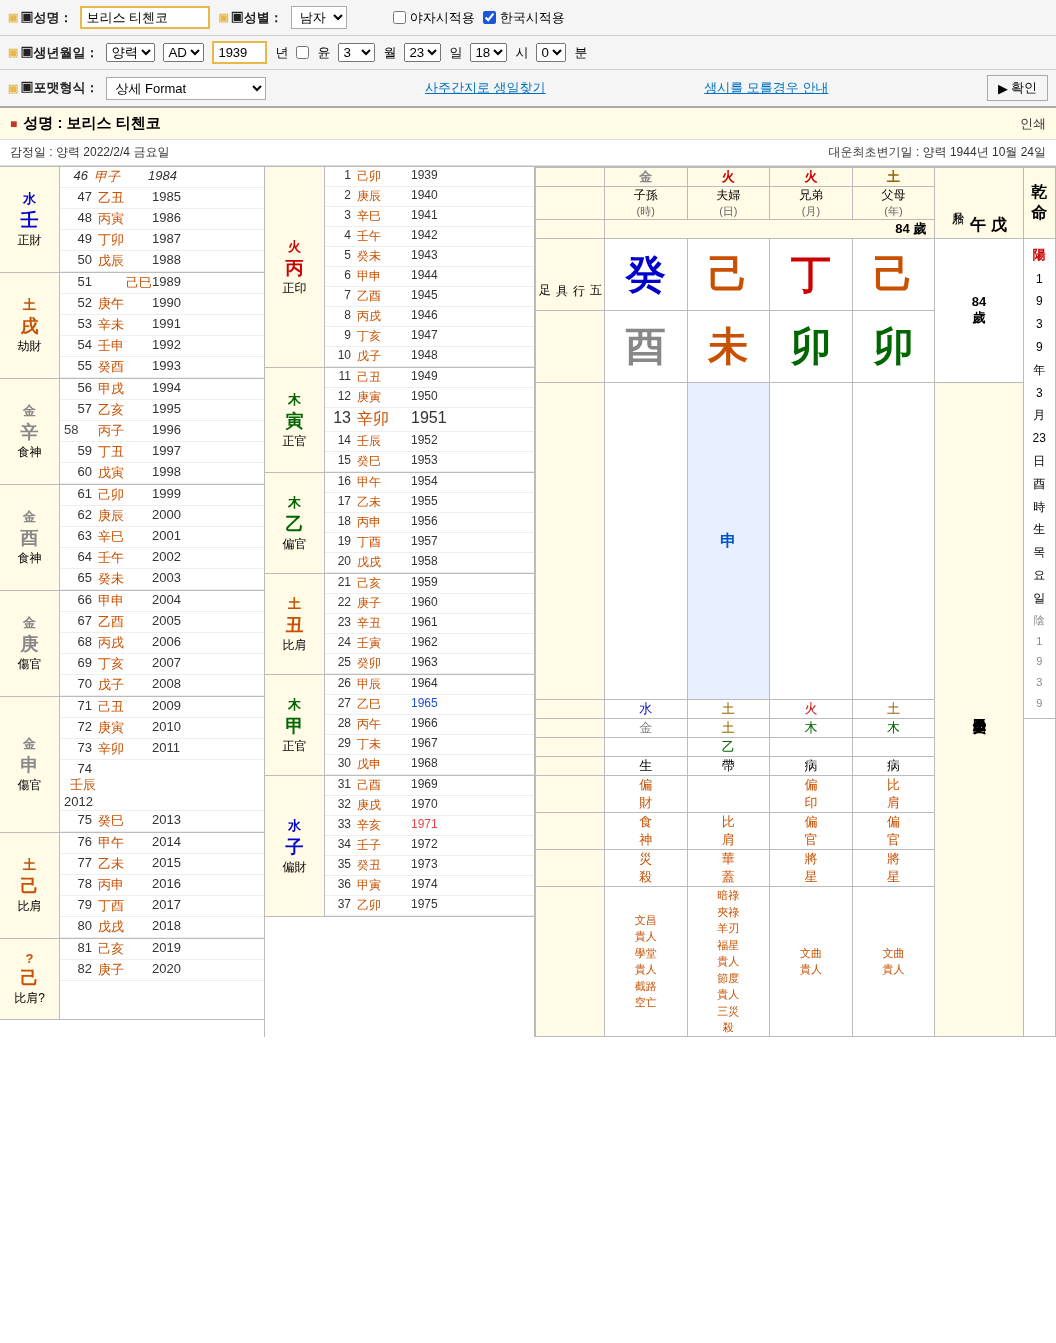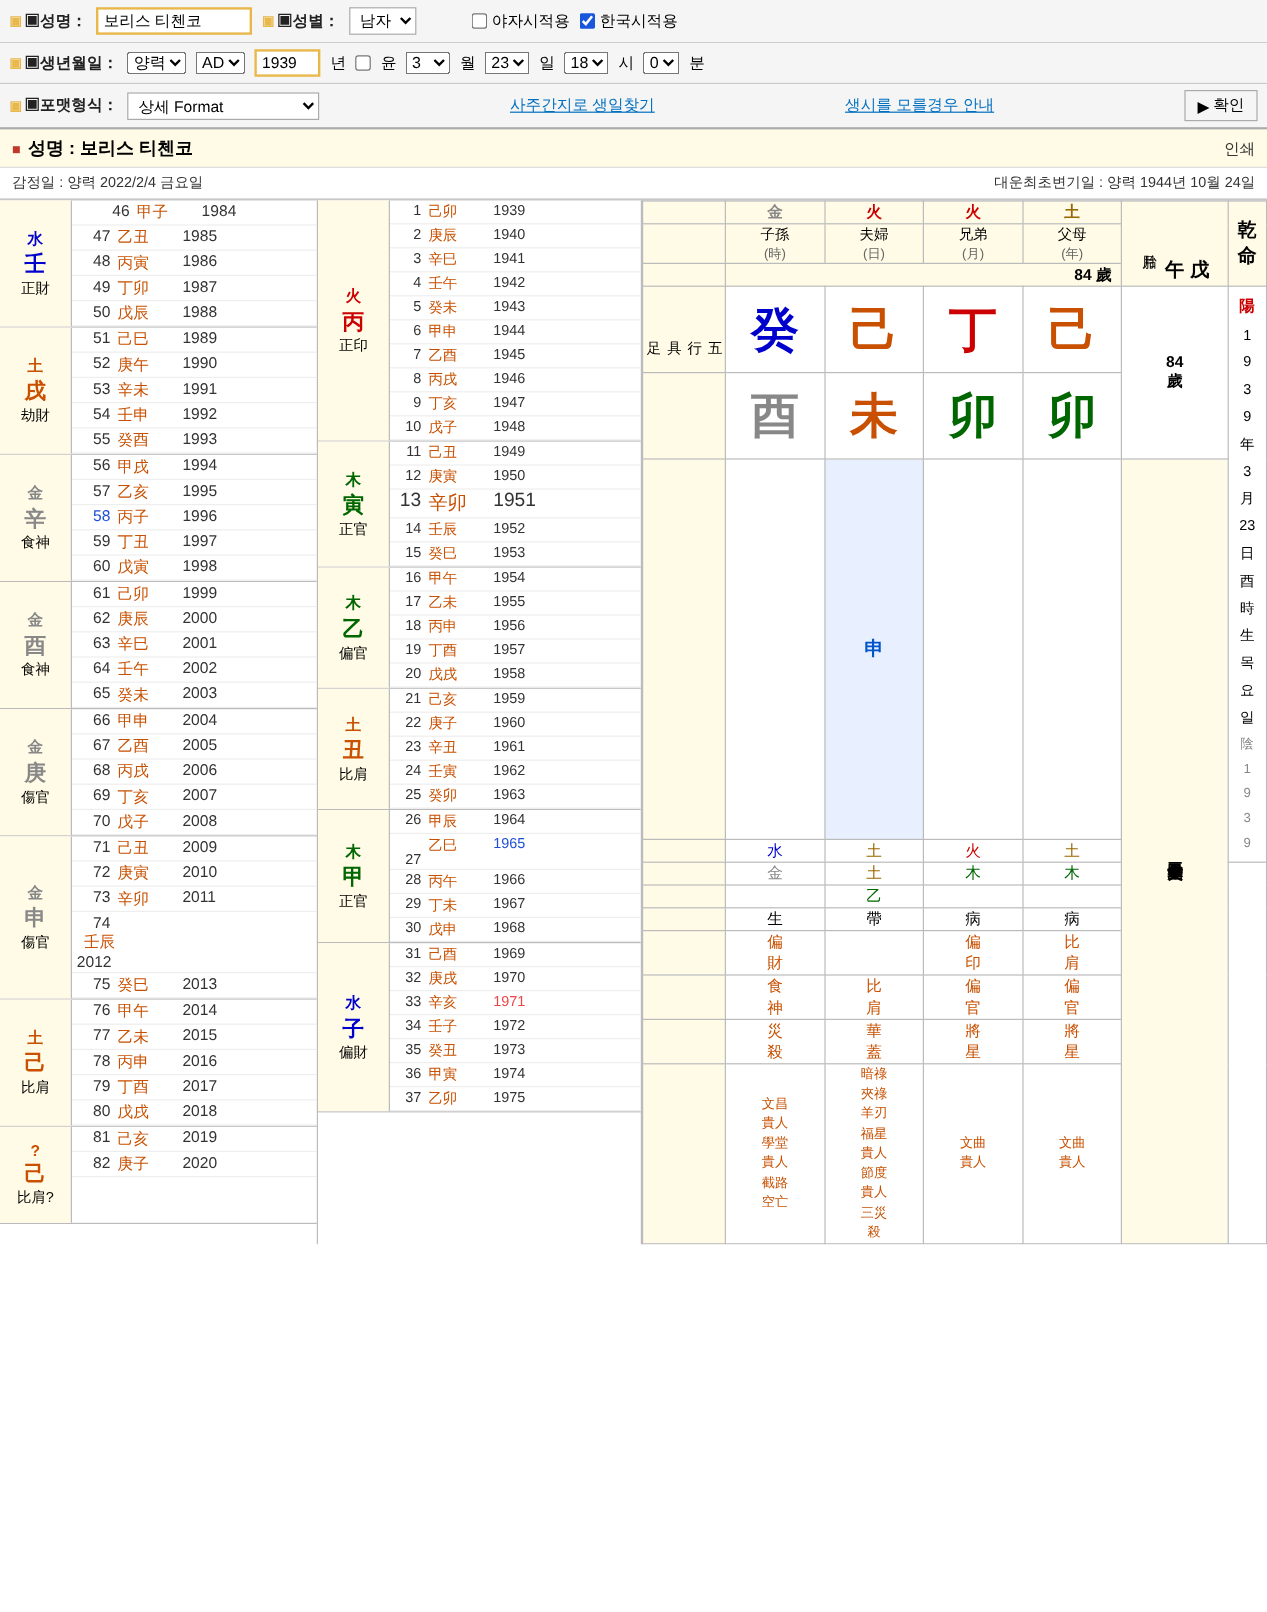--- a/index.html
+++ b/index.html
@@ -125,21 +125,21 @@
 <div style="display:flex; width:100%; border-top:1px solid #bbb;">
 
   <div class="left-col" id="daewoon-col">
   <div class="daewoon-group" style="display: flex; border-bottom: 1px solid rgb(187, 187, 187);">
         <div class="daewoon-label" style="width: 60px; background: rgb(255, 251, 230); border-right: 1px solid rgb(187, 187, 187); display: flex; flex-direction: column; align-items: center; justify-content: center; padding: 4px 2px;">
           <span style="font-size:13px;font-weight:bold;color:#0000cc;">水</span>
           <span style="font-size:18px;font-weight:bold;color:#0000cc;">壬</span>
           <span style="font-size:12px;">正財</span>
         </div>
         <div style="flex: 1 1 0%;">
-          <div style="display: flex; padding: 1px 20px; border-bottom: 1px solid rgb(238, 238, 238);">
+          <div style="display: flex; padding: 1px 0; border-bottom: 1px solid rgb(238, 238, 238); font-style: italic;">
             <span style="width:28px;text-align:right;color:#333;">46</span>
             <span style="width:60px;color:#c85000;padding-left:6px;">甲子</span>
             <span style="color:#333;">1984</span>
           </div>
           <div style="display: flex; padding: 1px 4px; border-bottom: 1px solid rgb(238, 238, 238);">
             <span style="width:28px;text-align:right;color:#333;">47</span>
             <span style="width:60px;color:#c85000;padding-left:6px;">乙丑</span>
             <span style="color:#333;">1985</span>
           </div>
           <div style="display: flex; padding: 1px 4px; border-bottom: 1px solid rgb(238, 238, 238);">
@@ -161,21 +161,21 @@
       </div>
       <div class="daewoon-group" style="display: flex; border-bottom: 1px solid rgb(187, 187, 187);">
         <div class="daewoon-label" style="width: 60px; background: rgb(255, 251, 230); border-right: 1px solid rgb(187, 187, 187); display: flex; flex-direction: column; align-items: center; justify-content: center; padding: 4px 2px;">
           <span style="font-size:13px;font-weight:bold;color:#c85000;">土</span>
           <span style="font-size:18px;font-weight:bold;color:#c85000;">戌</span>
           <span style="font-size:12px;">劫財</span>
         </div>
         <div style="flex: 1 1 0%;">
           <div style="display: flex; padding: 1px 4px; border-bottom: 1px solid rgb(238, 238, 238);">
             <span style="width:28px;text-align:right;color:#333;">51</span>
-            <span style="width:60px;color:#c85000;padding-left:6px;">己巳</span>
+            <span style="width:60px;color:#c85000;padding-left:6px;text-align:right;">己巳</span>
             <span style="color:#333;">1989</span>
           </div>
           <div style="display: flex; padding: 1px 4px; border-bottom: 1px solid rgb(238, 238, 238);">
             <span style="width:28px;text-align:right;color:#333;">52</span>
             <span style="width:60px;color:#c85000;padding-left:6px;">庚午</span>
             <span style="color:#333;">1990</span>
           </div>
           <div style="display: flex; padding: 1px 4px; border-bottom: 1px solid rgb(238, 238, 238);">
             <span style="width:28px;text-align:right;color:#333;">53</span>
             <span style="width:60px;color:#c85000;padding-left:6px;">辛未</span>
@@ -204,21 +204,21 @@
             <span style="width:28px;text-align:right;color:#333;">56</span>
             <span style="width:60px;color:#c85000;padding-left:6px;">甲戌</span>
             <span style="color:#333;">1994</span>
           </div>
           <div style="display: flex; padding: 1px 4px; border-bottom: 1px solid rgb(238, 238, 238);">
             <span style="width:28px;text-align:right;color:#333;">57</span>
             <span style="width:60px;color:#c85000;padding-left:6px;">乙亥</span>
             <span style="color:#333;">1995</span>
           </div>
           <div style="display: flex; padding: 1px 4px; border-bottom: 1px solid rgb(238, 238, 238);">
-            <span style="width:28px;text-align:right;color:#1d4ed8;">58</span>
+            <span style="width:28px;text-align:left;color:#404040;">58</span>
             <span style="width:60px;color:#c85000;padding-left:6px;">丙子</span>
             <span style="color:#333;">1996</span>
           </div>
           <div style="display: flex; padding: 1px 4px; border-bottom: 1px solid rgb(238, 238, 238);">
             <span style="width:28px;text-align:right;color:#333;">59</span>
             <span style="width:60px;color:#c85000;padding-left:6px;">丁丑</span>
             <span style="color:#333;">1997</span>
           </div>
           <div style="display: flex; padding: 1px 4px; border-bottom: 1px solid rgb(238, 238, 238);">
             <span style="width:28px;text-align:right;color:#333;">60</span>
@@ -552,21 +552,21 @@
           <span style="font-size:18px;font-weight:bold;color:#006600;">甲</span>
           <span style="font-size:12px;">正官</span>
         </div>
         <div style="flex: 1 1 0%;">
           <div style="display: flex; padding: 1px 4px; border-bottom: 1px solid rgb(238, 238, 238); font-size: 12px;">
             <span style="width:22px;text-align:right;color:#333;">26</span>
             <span style="width:60px;color:#c85000;padding-left:6px;">甲辰</span>
             <span style="color:#333;">1964</span>
           </div>
           <div style="display: flex; padding: 1px 4px; border-bottom: 1px solid rgb(238, 238, 238); font-size: 12px;">
-            <span style="width:22px;text-align:right;color:#333;margin-top:13px;">27</span>
+            <span style="width:22px;text-align:right;color:#333;">27</span>
             <span style="width:60px;color:#c85000;padding-left:6px;">乙巳</span>
             <span style="color:#1d4ed8;">1965</span>
           </div>
           <div style="display: flex; padding: 1px 4px; border-bottom: 1px solid rgb(238, 238, 238); font-size: 12px;">
             <span style="width:22px;text-align:right;color:#333;">28</span>
             <span style="width:60px;color:#c85000;padding-left:6px;">丙午</span>
             <span style="color:#333;">1966</span>
           </div>
           <div style="display: flex; padding: 1px 4px; border-bottom: 1px solid rgb(238, 238, 238); font-size: 12px;">
             <span style="width:22px;text-align:right;color:#333;">29</span>

